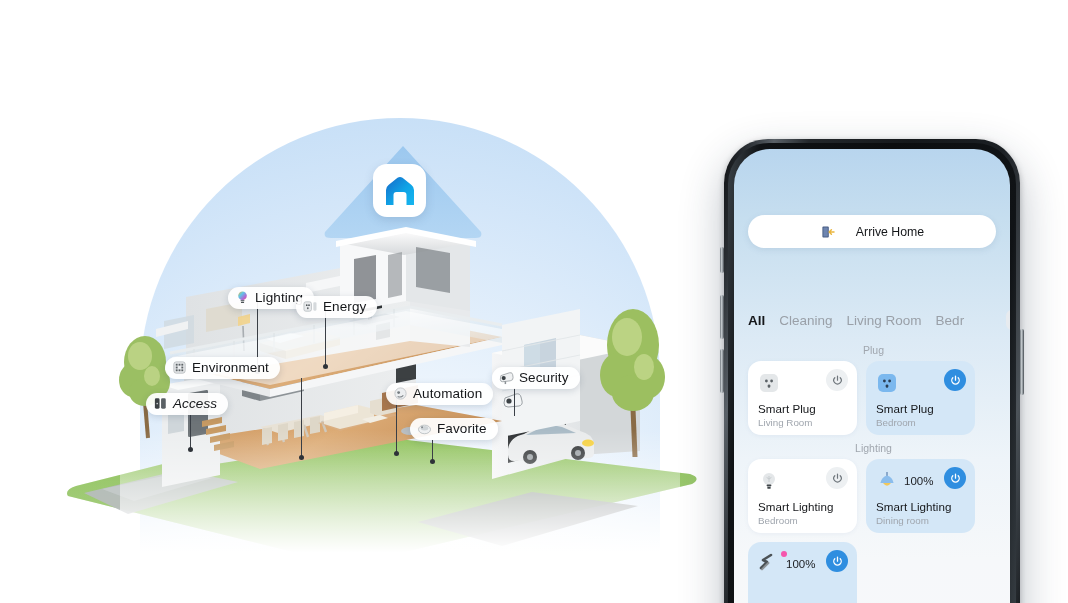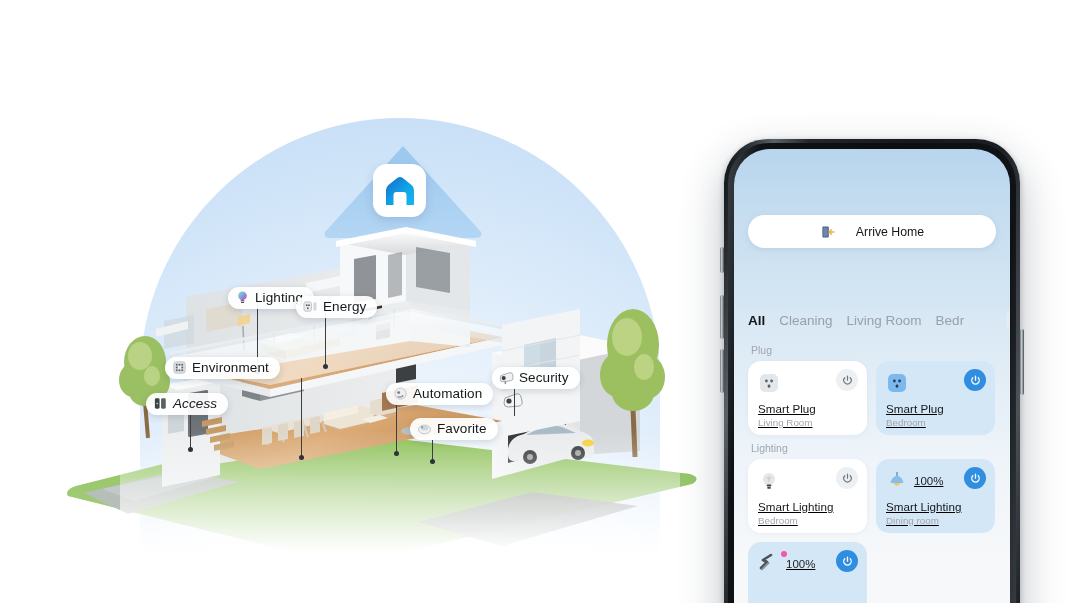--- a/index.html
+++ b/index.html
@@ -99,27 +99,26 @@
   }
   .tab{font-size:13.5px;color:#9aa0a8;white-space:nowrap;}
   .tab.active{color:#15171a;font-weight:bold;}
   .tab-more{
     margin-left:auto;width:20px;height:20px;border-radius:6px;background:#e7ebef;
     display:flex;align-items:center;justify-content:center;flex:none;
   }
   .tab-more span{display:block;width:9px;height:1.3px;background:#6e757d;box-shadow:0 3px 0 #6e757d,0 -3px 0 #6e757d;}
 
   .grid{position:absolute;left:0;top:188px;width:276px;padding:0 14px;box-sizing:border-box;}
-  .sec-title{font-size:10.5px;color:#a0a6ae;margin:7px 0 5px 3px;}
+  .sec-title{font-size:10.5px;color:#a0a6ae;margin:7px 0 5px 3px;text-align:center;}
   .cards{display:flex;gap:9px;flex-wrap:wrap;}
   .card{
-    width:119px;height:74px;border-radius:13px;background:#fff;
+    width:109px;height:74px;border-radius:13px;background:#fff;
     box-sizing:border-box;padding:9px 10px 0 10px;position:relative;
     box-shadow:0 1px 4px rgba(90,120,160,.08);
-    text-decoration:underline;
   }
   .card.on{background:#d4e7f7;box-shadow:none;}
   .card-top{display:flex;align-items:center;height:26px;}
   .dev-ic{width:22px;height:22px;display:block;flex:none;}
   .pct{font-size:11.5px;color:#1b1d21;margin-left:6px;}
   .pwr{
     position:absolute;right:9px;top:8px;width:22px;height:22px;border-radius:50%;
     background:#edf0f2;display:flex;align-items:center;justify-content:center;
   }
   .pwr.on{background:#2f8ee0;}

